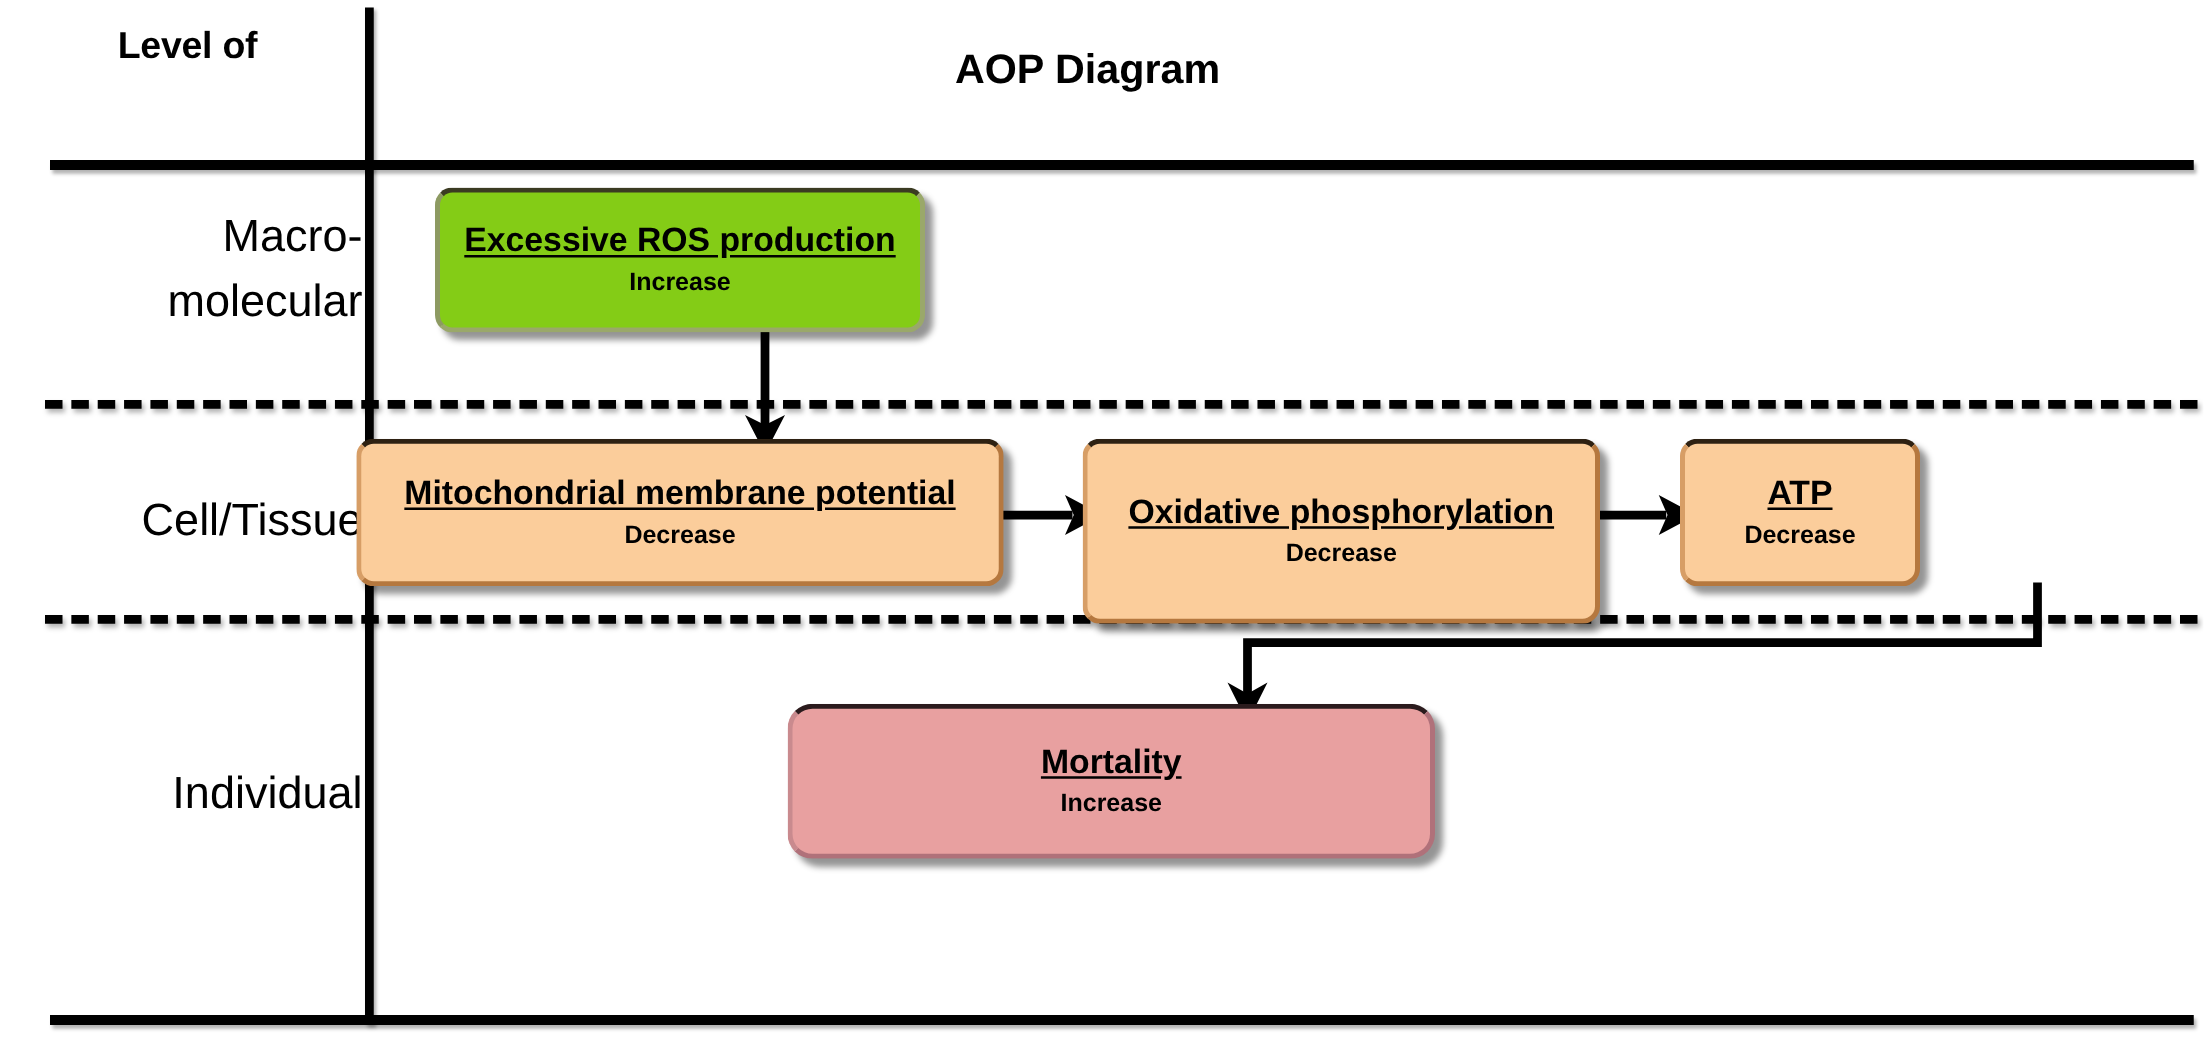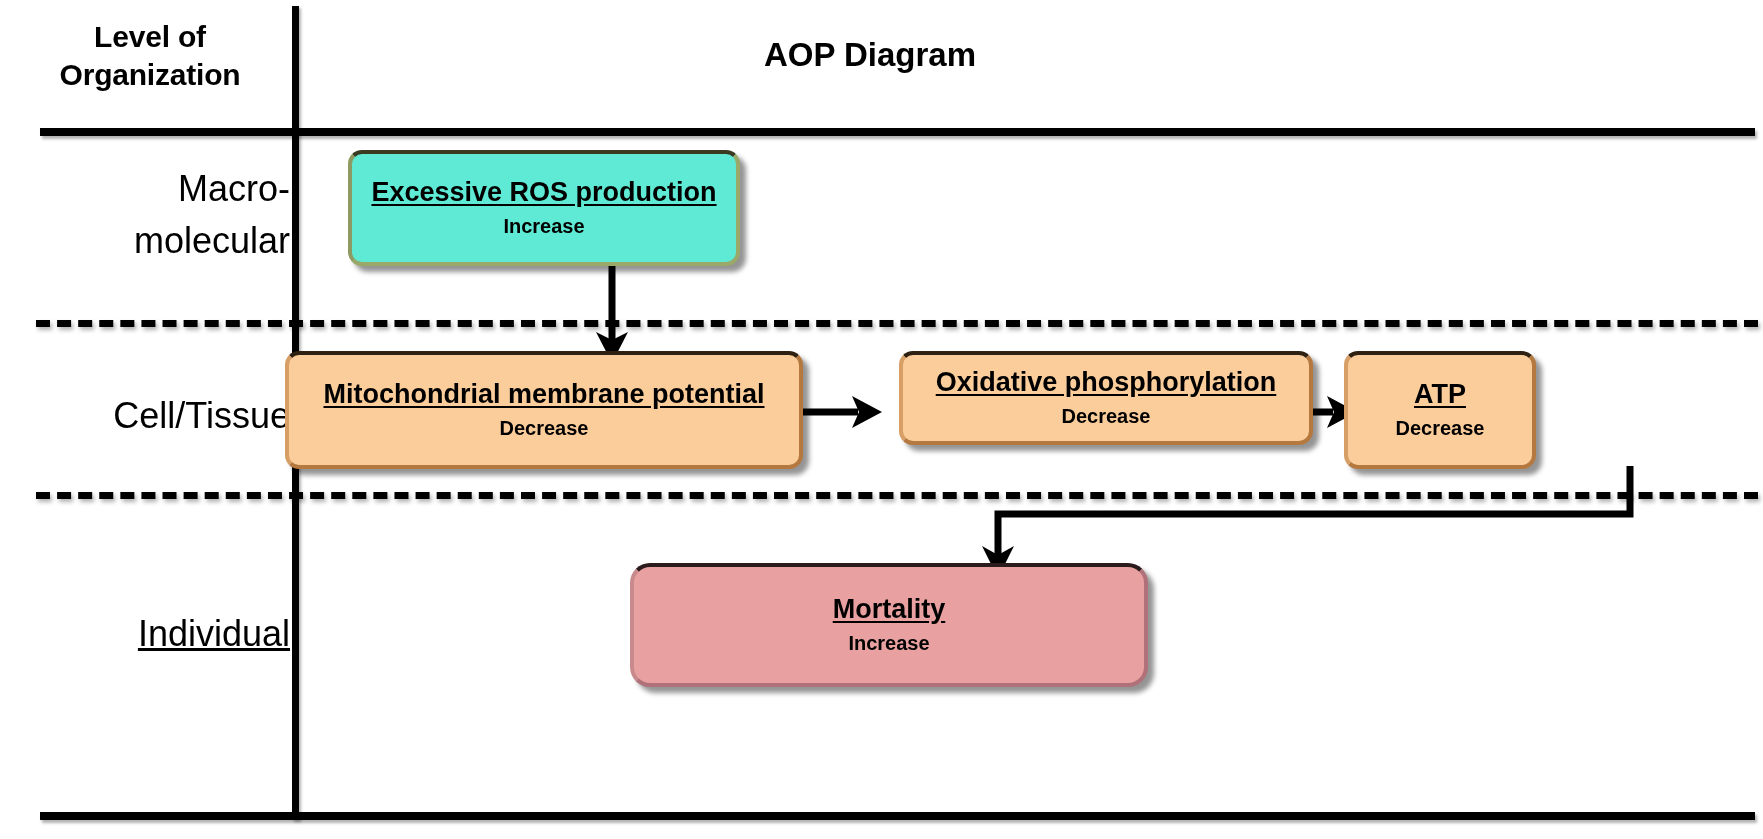--- a/index.html
+++ b/index.html
@@ -84,21 +84,21 @@
     white-space: nowrap;
   }
   .node .ke-dir {
     font-weight: bold;
     font-size: 20px;
     line-height: 1.25;
     margin-top: 6px;
     white-space: nowrap;
   }
   .node.green {
-    background: #5eead4;
+    background: #84cc16;
     border: 4px solid #9aa86a;
     border-top-color: #3b3b22;
     border-left-color: #8d9a62;
   }
   .node.orange {
     background: #fbcd9b;
     border: 4px solid #b5783f;
     border-top-color: #2e2112;
     border-left-color: #d79e66;
   }
@@ -123,35 +123,34 @@
   <div class="hrule" style="left:40px; top:128px; width:1715px; height:8px;"></div>
 
   <div class="hrule" style="left:40px; top:812px; width:1715px; height:8px;"></div>
 
   <div class="dashrule" style="left:36px; top:320px; width:1722px;"></div>
 
   <div class="dashrule" style="left:36px; top:492px; width:1722px;"></div>
 
   <div class="col-header" style="left:10px; top:18px; width:280px;">
     <div>Level of</div>
-    <div>Organization</div>
   </div>
 
   <div class="diagram-title" style="left:620px; top:36px; width:500px;">AOP Diagram</div>
 
   <div class="row-label" style="left:10px; top:163px; width:280px;">
     <div>Macro-</div>
     <div>molecular</div>
   </div>
 
   <div class="row-label" style="left:10px; top:390px; width:280px;">
     <div>Cell/Tissue</div>
   </div>
 
-  <div class="row-label" style="left:10px; top:608px; width:280px;text-decoration:underline;">
+  <div class="row-label" style="left:10px; top:608px; width:280px;">
     <div>Individual</div>
   </div>
 
   <div class="connector" style="left:580px; top:258px; width:70px; height:110px;">
     <svg width="70" height="110" viewBox="0 0 70 110">
       <path d="M32 0 L32 84" stroke="#000000" stroke-width="7" fill="none"></path>
       <path d="M32 105 L16 74 L32 82 L48 74 Z" fill="#000000"></path>
     </svg>
   </div>
 
@@ -179,21 +178,21 @@
   <div class="node green" style="left:348px; top:150px; width:392px; height:116px;">
     <div class="ke-title">Excessive ROS production</div>
     <div class="ke-dir">Increase</div>
   </div>
 
   <div class="node orange" style="left:285px; top:351px; width:518px; height:118px;">
     <div class="ke-title">Mitochondrial membrane potential</div>
     <div class="ke-dir">Decrease</div>
   </div>
 
-  <div class="node orange" style="left:866px; top:351px; width:414px; height:94px;margin-left:33px;">
+  <div class="node orange" style="left:866px; top:351px; width:414px; height:148px;">
     <div class="ke-title">Oxidative phosphorylation</div>
     <div class="ke-dir">Decrease</div>
   </div>
 
   <div class="node orange" style="left:1344px; top:351px; width:192px; height:118px;">
     <div class="ke-title">ATP</div>
     <div class="ke-dir">Decrease</div>
   </div>
 
   <div class="node pink" style="left:630px; top:563px; width:518px; height:124px;border-radius:20px;">

